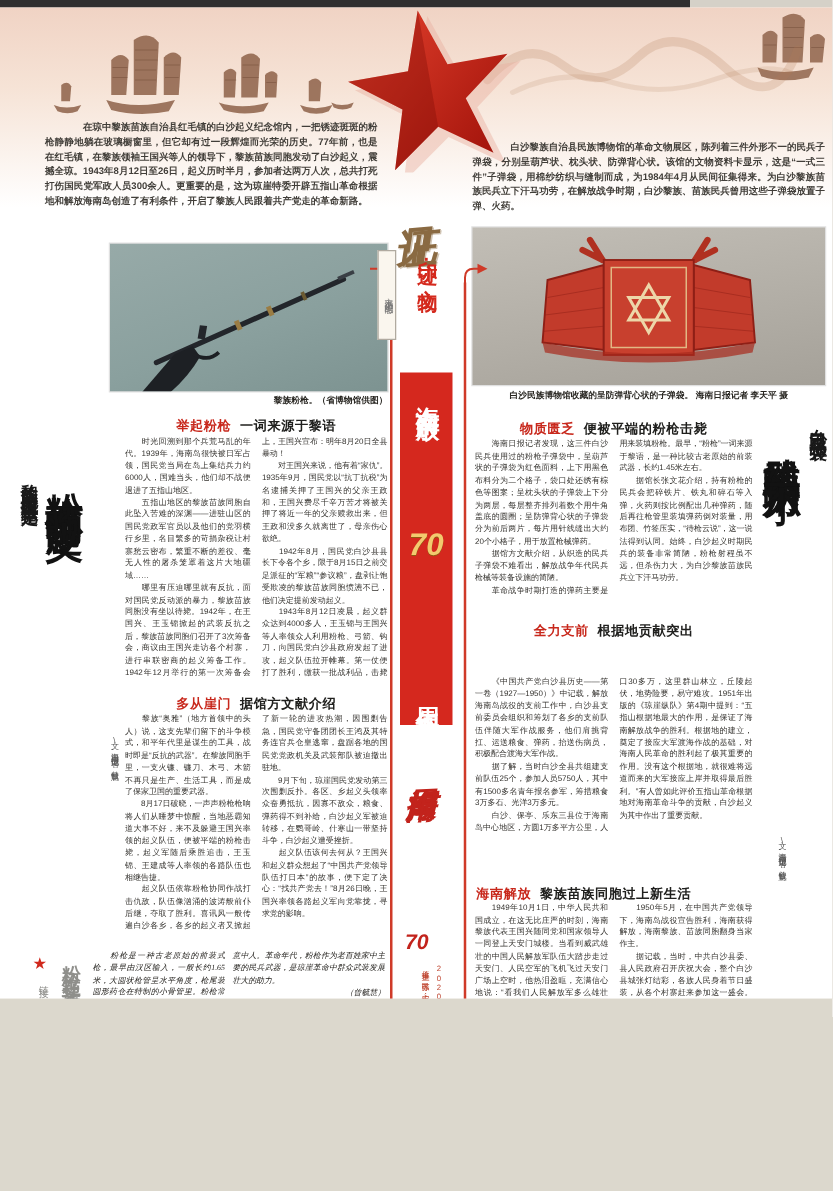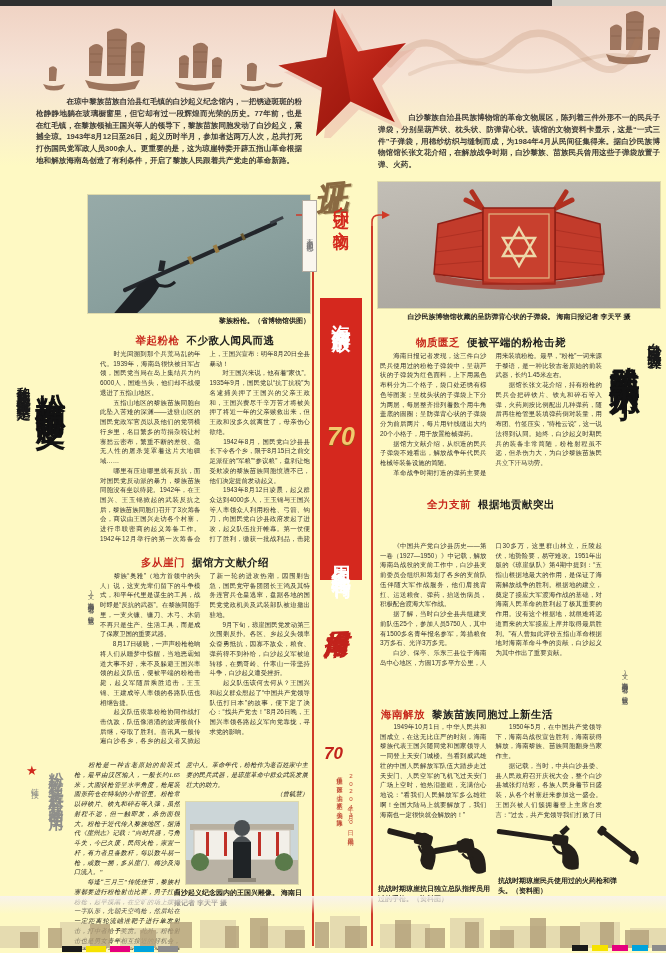--- a/index.html
+++ b/index.html
@@ -1,16 +1,16 @@
 <!DOCTYPE html>
 <html><head>
 <meta charset="utf-8">
 <style>
   html,body{margin:0;padding:0;background:#dcd8cd;}
-  #page{position:relative;width:666px;height:953px;margin:0 auto;background:#fef9c3;
+  #page{position:relative;width:666px;height:799px;margin:0 auto;background:#ffffff;
         overflow:hidden;font-family:"Liberation Sans",sans-serif;}
   .abs{position:absolute;}
   .vtext{writing-mode:vertical-rl;text-orientation:upright;}
   
   .topbar-l{left:0;top:0;width:552px;height:6px;background:#2f2f2f;}
   .topbar-r{left:552px;top:0;width:114px;height:6px;background:#d5d1c8;}
   .hdr-wash{left:0;top:6px;width:666px;height:160px;
     background:linear-gradient(180deg,#f0d3c4 0%,#f6e3d6 40%,rgba(248,243,234,0) 100%);}
   
   .intro{font-size:7.6px;line-height:1.55;color:#413e39;text-align:justify;
@@ -123,21 +123,21 @@
       </defs>
       <g transform="rotate(-10 50 50)">
         <polygon points="50,4 61.8,38.2 97.6,38.2 68.9,59.8 79.4,94.2 50,73.5 20.6,94.2 31.1,59.8 2.4,38.2 38.2,38.2" fill="#e8b0a0" opacity="0.45" transform="translate(3,4) scale(1.04)"></polygon>
         <polygon points="50,4 61.8,38.2 97.6,38.2 68.9,59.8 79.4,94.2 50,73.5 20.6,94.2 31.1,59.8 2.4,38.2 38.2,38.2" fill="url(#gstar)"></polygon>
         <path d="M50,4 L50,73.5 L20.6,94.2 L31.1,59.8 L2.4,38.2 L38.2,38.2 Z" fill="#7e0c06" opacity="0.35"></path>
       </g>
     </svg>
   </div>
 
   <div class="abs intro" style="left:36px;top:96px;width:266px;height:84px;">　　在琼中黎族苗族自治县红毛镇的白沙起义纪念馆内，一把锈迹斑斑的粉枪静静地躺在玻璃橱窗里，但它却有过一段辉煌而光荣的历史。77年前，也是在红毛镇，在黎族领袖王国兴等人的领导下，黎族苗族同胞发动了白沙起义，震撼全琼。1943年8月12日至26日，起义历时半月，参加者达两万人次，总共打死打伤国民党军政人员300余人。更重要的是，这为琼崖特委开辟五指山革命根据地和解放海南岛创造了有利条件，开启了黎族人民跟着共产党走的革命新路。</div>
-  <div class="abs intro" style="left:378px;top:112px;width:282px;height:66px;">　　白沙黎族自治县民族博物馆的革命文物展区，陈列着三件外形不一的民兵子弹袋，分别呈葫芦状、枕头状、防弹背心状。该馆的文物资料卡显示，这是“一式三件”子弹袋，用棉纱纺织与缝制而成，为1984年4月从民间征集得来。据白沙民族博物馆馆长张文花介绍，在解放战争时期，白沙黎族、苗族民兵曾用这些子弹袋放置子弹、火药。</div>
+  <div class="abs intro" style="left:378px;top:112px;width:282px;height:66px;">　　白沙黎族自治县民族博物馆的革命文物展区，陈列着三件外形不一的民兵子弹袋，分别呈葫芦状、枕头状、防弹背心状。该馆的文物资料卡显示，这是“一式三件”子弹袋，用棉纱纺织与缝制而成，为1984年4月从民间征集得来。为白沙黎族苗族民兵立下汗马功劳，在解放战争时期，白沙黎族、苗族民兵曾用这些子弹袋放置子弹、火药。</div>
 
   <div class="abs photo" style="left:88px;top:195px;width:222px;height:118px;
        background:linear-gradient(160deg,#97aaa8 0%,#8aa09e 55%,#7d9391 100%);">
     <svg width="222" height="118" viewBox="0 0 222 118">
       <g transform="rotate(-24 111 62)">
         <rect x="28" y="60" width="168" height="4.2" rx="2" fill="#23262b"></rect>
         <rect x="190" y="58.5" width="14" height="3" fill="#3a3f45"></rect>
         <rect x="100" y="57.5" width="4" height="8" fill="#9a7c43"></rect>
         <rect x="128" y="57.5" width="4" height="8" fill="#9a7c43"></rect>
         <rect x="158" y="58" width="3" height="7" fill="#6b5a32"></rect>
@@ -196,21 +196,21 @@
   <div class="abs vtext masthead" style="left:322px;top:612px;height:128px;">海南日报</div>
   <div class="abs paper-num" style="left:324px;top:744px;">70</div>
   <div class="abs vtext vsmall" style="left:345px;top:772px;height:160px;">2020年4月30日 星期四</div>
   <div class="abs vtext vsmall" style="left:334px;top:772px;height:170px;">值班主任：张苏民 主编：李丛娇 美编：陈海冰</div>
 
   <div class="abs vtext kicker" style="left:15px;top:376px;height:250px;">黎族同胞反抗压迫跟党走</div>
   <div class="abs vtext bigtitle" style="left:34px;top:370px;height:345px;">粉枪声打响白沙起义！</div>
   <div class="abs vtext credit" style="left:86px;top:588px;height:80px;">文\海南日报记者 曾毓慧</div>
 
   <div class="abs sechead" style="left:100px;top:334px;width:210px;">
-    <span class="r">举起粉枪</span><span>不少敌人闻风而逃</span>
+    <span class="r">举起粉枪</span><span>一词来源于黎语</span>
   </div>
   <div class="abs bodytxt" style="left:100px;top:349px;width:210px;height:202px;">　　时光回溯到那个兵荒马乱的年代。1939年，海南岛很快被日军占领，国民党当局在岛上集结兵力约6000人，国难当头，他们却不战便退进了五指山地区。
 　　五指山地区的黎族苗族同胞自此坠入苦难的深渊——进驻山区的国民党政军官员以及他们的党羽横行乡里，名目繁多的苛捐杂税让村寨愁云密布，繁重不断的差役、毫无人性的屠杀笼罩着这片大地疆域……
 　　哪里有压迫哪里就有反抗，面对国民党反动派的暴力，黎族苗族同胞没有坐以待毙。1942年，在王国兴、王玉锦掀起的武装反抗之后，黎族苗族同胞们召开了3次筹备会，商议由王国兴走访各个村寨，进行串联密商的起义筹备工作。1942年12月举行的第一次筹备会上，王国兴宣布：明年8月20日全县暴动！
 　　对王国兴来说，他有着“家仇”。1935年9月，国民党以“抗丁抗税”为名逮捕关押了王国兴的父亲王政和，王国兴费尽千辛万苦才将被关押了将近一年的父亲赎救出来，但王政和没多久就离世了，母亲伤心欲绝。
 　　1942年8月，国民党白沙县县长下令各个乡，限于8月15日之前交足派征的“军粮”“参议粮”，盘剥让饱受欺凌的黎族苗族同胞愤懑不已，他们决定提前发动起义。
 　　1943年8月12日凌晨，起义群众达到4000多人，王玉锦与王国兴等人率领众人利用粉枪、弓箭、钩刀，向国民党白沙县政府发起了进攻，起义队伍拉开帷幕。第一仗便打了胜利，缴获一批战利品，击毙敌20余人，不少敌人闻风而逃，逃之夭夭。起义的烈焰很快在白沙周围燃烧开来，国民党县长仓皇出逃，各乡起义首领随即分兵围堵，打响了复仇的枪火。</div>
 
   <div class="abs sechead" style="left:100px;top:556px;width:210px;">
     <span class="r">多从崖门</span><span>据馆方文献介绍</span>

